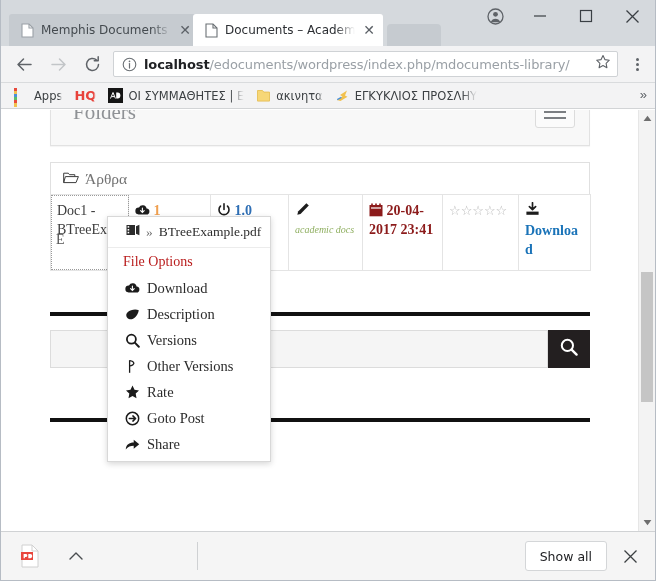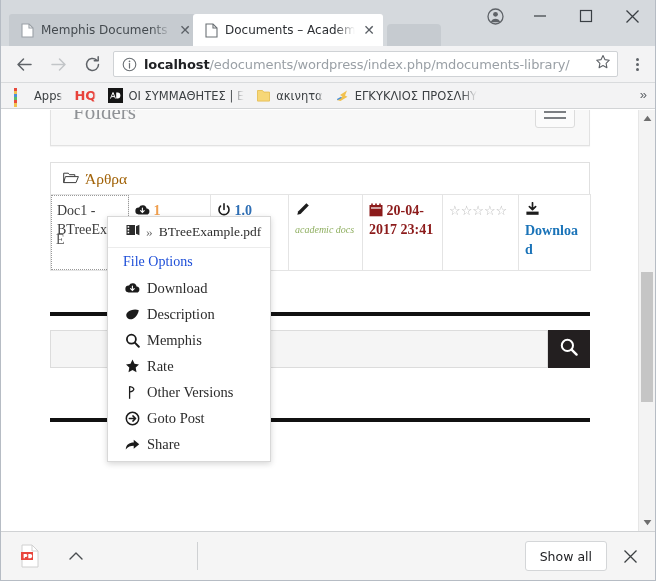--- a/index.html
+++ b/index.html
@@ -245,21 +245,21 @@
 
   
   .folder-head {
     margin-top: 16px;
     border: 1px solid #e0e0e0;
     border-bottom: none;
     background: #ffffff;
     padding: 7px 12px 6px 12px;
     font-family: "Liberation Serif", serif;
     font-size: 15.5px;
-    color: #a16207;
+    color: #737373;
     display: flex;
     align-items: center;
     gap: 6px;
   }
 
   
   .doc-table {
     width: 100%;
     border-collapse: collapse;
     table-layout: fixed;
@@ -351,21 +351,21 @@
     padding: 7px 10px 7px 18px;
     font-size: 13.5px;
     color: #2e2e2e;
     border-bottom: 1px solid #ececec;
     white-space: nowrap;
   }
   .ctx-head .chev { color: #6d6d6d; }
   .ctx-label {
     padding: 6px 10px 5px 15px;
     font-size: 14px;
-    color: #1d4ed8;
+    color: #b91c1c;
   }
   .ctx-item {
     display: flex;
     align-items: center;
     gap: 7px;
     padding: 4px 10px 4px 17px;
     font-size: 14.5px;
     color: #2b2b2b;
     height: 26px;
   }
@@ -737,40 +737,40 @@
             <span>Description</span>
           </div>
 
           <div class="ctx-item">
             <span class="mi">
               <svg width="15" height="15" viewBox="0 0 15 15">
                 <circle cx="6.4" cy="6.2" r="4.5" fill="none" stroke="#1b1b1b" stroke-width="1.8"></circle>
                 <path d="M9.8 9.6l4 4.1" stroke="#1b1b1b" stroke-width="2" stroke-linecap="round"></path>
               </svg>
             </span>
-            <span>Memphis</span>
-          </div>
-
-          <div class="ctx-item">
-            <span class="mi">
-              <svg width="15" height="14" viewBox="0 0 15 14">
-                <path d="M7.5 0.6l2 4.2 4.5.6-3.3 3.2.8 4.6-4-2.3-4 2.3.8-4.6L1 5.4l4.5-.6z" fill="#1b1b1b"></path>
-              </svg>
-            </span>
-            <span>Rate</span>
+            <span>Versions</span>
           </div>
 
           <div class="ctx-item">
             <span class="mi">
               <svg width="11" height="15" viewBox="0 0 11 15">
                 <path d="M2.6 1.2v12.6" stroke="#1b1b1b" stroke-width="1.3"></path>
                 <path d="M2.8 1.6c3.8 0.5 5.3 2.5 2.9 4.3-1.4 1-2.6 1-3 1" fill="none" stroke="#1b1b1b" stroke-width="1.3"></path>
               </svg>
             </span>
             <span>Other Versions</span>
+          </div>
+
+          <div class="ctx-item">
+            <span class="mi">
+              <svg width="15" height="14" viewBox="0 0 15 14">
+                <path d="M7.5 0.6l2 4.2 4.5.6-3.3 3.2.8 4.6-4-2.3-4 2.3.8-4.6L1 5.4l4.5-.6z" fill="#1b1b1b"></path>
+              </svg>
+            </span>
+            <span>Rate</span>
           </div>
 
           <div class="ctx-item">
             <span class="mi">
               <svg width="15" height="15" viewBox="0 0 15 15">
                 <circle cx="7.5" cy="7.5" r="6.2" fill="none" stroke="#1b1b1b" stroke-width="1.5"></circle>
                 <path d="M4.3 7.5h6.3M7.9 4.9l2.7 2.6-2.7 2.6" fill="none" stroke="#1b1b1b" stroke-width="1.5" stroke-linecap="round" stroke-linejoin="round"></path>
               </svg>
             </span>
             <span>Goto Post</span>

